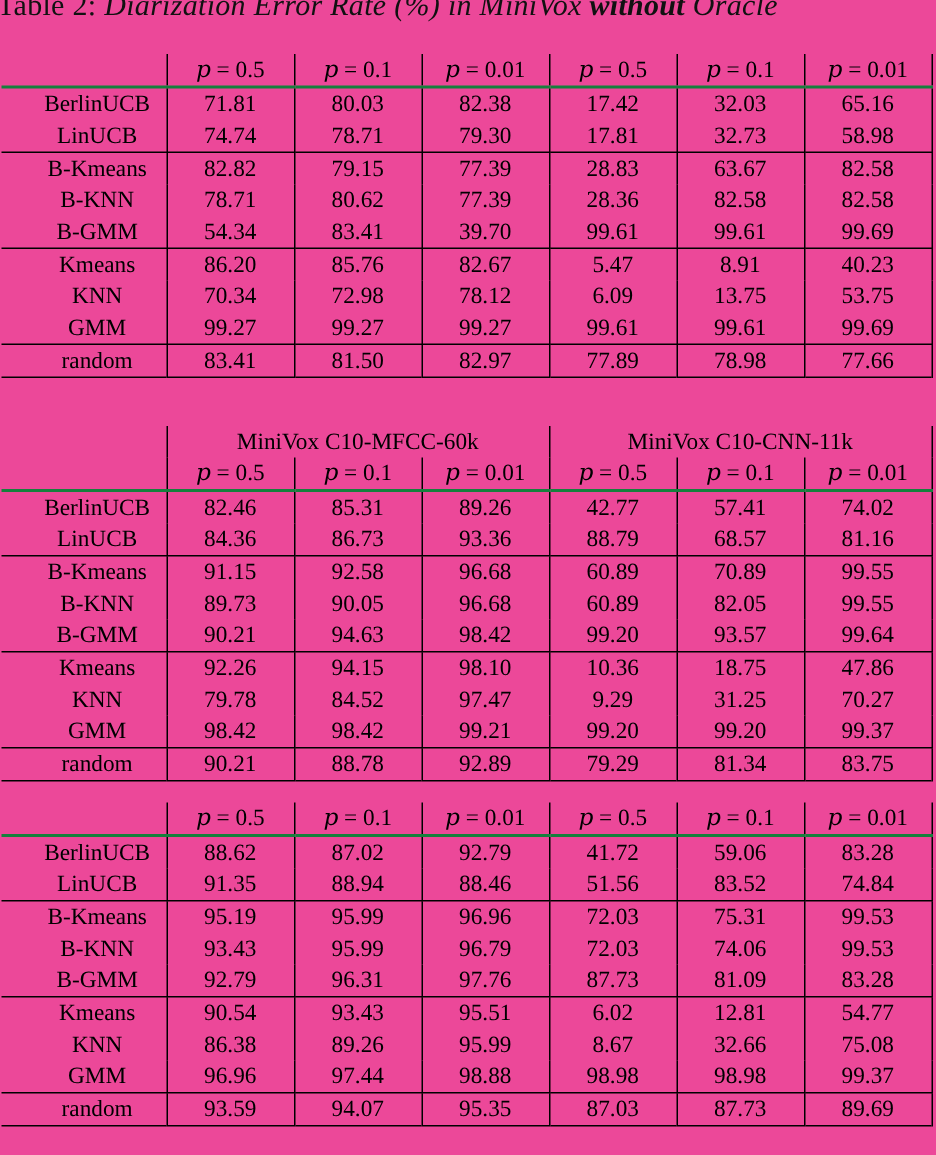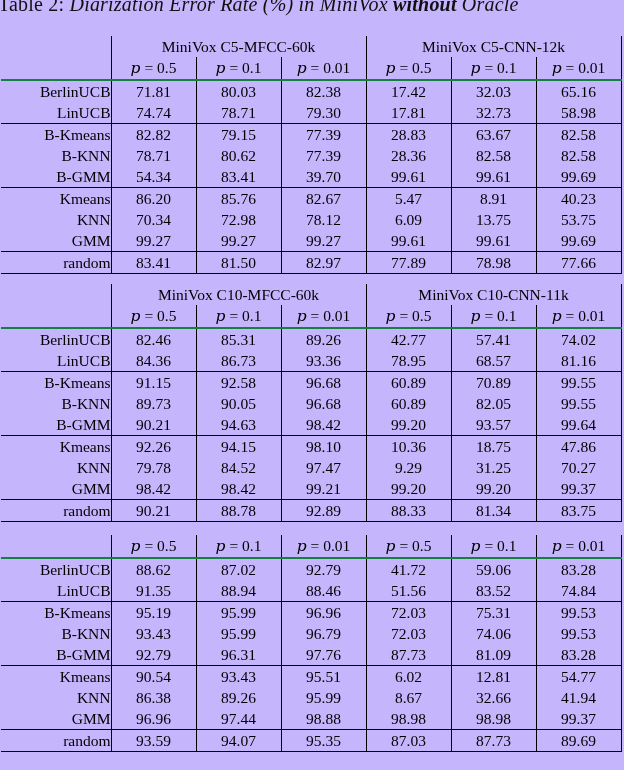--- a/index.html
+++ b/index.html
@@ -1,20 +1,20 @@
 <!DOCTYPE html>
 <html><head>
 <meta charset="utf-8">
 <style>
   html,body{margin:0;padding:0;background:#ffffff;}
   .page{
     position:relative;
     width:624px;height:770px;
     overflow:hidden;
-    background:#c4b5fd;
+    background:#ec4899;
     font-family:"Liberation Serif", serif;
     color:#000;
   }
   
   .caption{
     position:absolute;top:-7px;left:-2px;
     font-size:20px;white-space:nowrap;color:#111;
     letter-spacing:0.2px;
   }
   .caption .it{font-style:italic;}
@@ -25,21 +25,21 @@
     border-collapse:collapse;table-layout:fixed;
     font-family:"Liberation Serif", serif;
     font-size:15.5px;color:#000;
     border-bottom:1.5px solid #000;
   }
   #t0{top:36px}
   #t1{top:284px}
   #t2{top:535px}
 
   th,td{padding:0;height:21px;line-height:21px;font-weight:normal;overflow:hidden;}
-  .lbl{text-align:right;padding-left:18px;border-right:1.2px solid #000;}
+  .lbl{text-align:center;padding-left:18px;border-right:1.2px solid #000;}
   .grp{text-align:center;border-right:1.2px solid #000;}
   .sub{text-align:center;border-right:1.2px solid #000;}
   .val{text-align:center;border-right:1.2px solid #000;}
   tr.subrow th{border-bottom:2px solid #15803d;margin-top:28px;}
   tr.sec-end td{border-bottom:1.5px solid #000;}
   .b{font-weight:normal;}
   i.mv{font-style:italic;font-family:"DejaVu Serif", serif;}
 </style>
 </head>
 <body>
@@ -54,25 +54,20 @@
       <colgroup>
         <col style="width: 110px;">
         <col style="width: 85px;">
         <col style="width: 85px;">
         <col style="width: 85px;">
         <col style="width: 85px;">
         <col style="width: 85px;">
         <col style="width: 85px;">
       </colgroup>
       <thead>
-        <tr>
-          <th class="lbl"></th>
-          <th class="grp" colspan="3">MiniVox C5-MFCC-60k</th>
-          <th class="grp" colspan="3">MiniVox C5-CNN-12k</th>
-        </tr>
         <tr class="subrow">
           <th class="lbl"></th>
           <th class="sub"><i class="mv">p</i> = 0.5</th>
           <th class="sub"><i class="mv">p</i> = 0.1</th>
           <th class="sub"><i class="mv">p</i> = 0.01</th>
           <th class="sub"><i class="mv">p</i> = 0.5</th>
           <th class="sub"><i class="mv">p</i> = 0.1</th>
           <th class="sub"><i class="mv">p</i> = 0.01</th>
         </tr>
       </thead>
@@ -194,21 +189,21 @@
           <td class="val b">89.26</td>
           <td class="val">42.77</td>
           <td class="val">57.41</td>
           <td class="val">74.02</td>
         </tr>
         <tr class="sec-end">
           <td class="lbl">LinUCB</td>
           <td class="val">84.36</td>
           <td class="val">86.73</td>
           <td class="val">93.36</td>
-          <td class="val">78.95</td>
+          <td class="val">88.79</td>
           <td class="val">68.57</td>
           <td class="val">81.16</td>
         </tr>
         <tr>
           <td class="lbl">B-Kmeans</td>
           <td class="val">91.15</td>
           <td class="val">92.58</td>
           <td class="val">96.68</td>
           <td class="val">60.89</td>
           <td class="val">70.89</td>
@@ -257,21 +252,21 @@
           <td class="val">99.21</td>
           <td class="val">99.20</td>
           <td class="val">99.20</td>
           <td class="val">99.37</td>
         </tr>
         <tr>
           <td class="lbl">random</td>
           <td class="val">90.21</td>
           <td class="val">88.78</td>
           <td class="val">92.89</td>
-          <td class="val">88.33</td>
+          <td class="val">79.29</td>
           <td class="val">81.34</td>
           <td class="val">83.75</td>
         </tr>
       </tbody>
     </table>
   <table id="t2">
       <colgroup>
         <col style="width: 110px;">
         <col style="width: 85px;">
         <col style="width: 85px;">
@@ -346,21 +341,21 @@
           <td class="val b">12.81</td>
           <td class="val b">54.77</td>
         </tr>
         <tr>
           <td class="lbl">KNN</td>
           <td class="val b">86.38</td>
           <td class="val">89.26</td>
           <td class="val">95.99</td>
           <td class="val">8.67</td>
           <td class="val">32.66</td>
-          <td class="val">41.94</td>
+          <td class="val">75.08</td>
         </tr>
         <tr class="sec-end">
           <td class="lbl">GMM</td>
           <td class="val">96.96</td>
           <td class="val">97.44</td>
           <td class="val">98.88</td>
           <td class="val">98.98</td>
           <td class="val">98.98</td>
           <td class="val">99.37</td>
         </tr>

